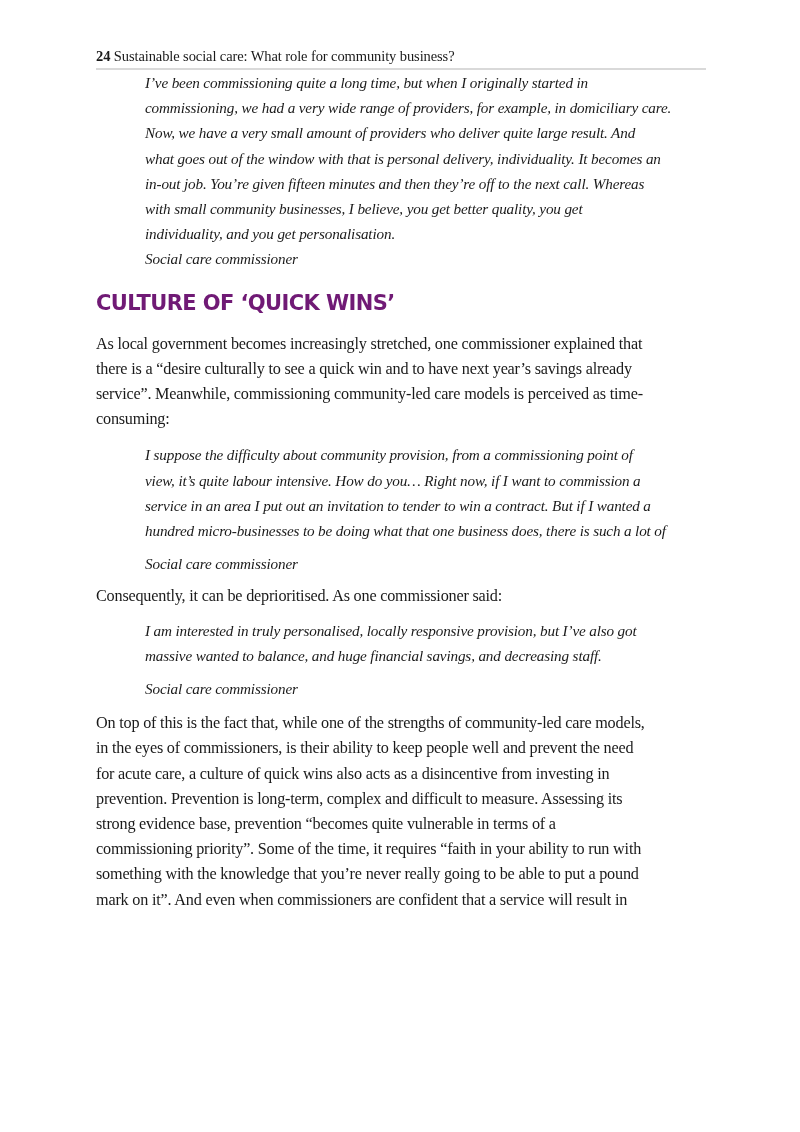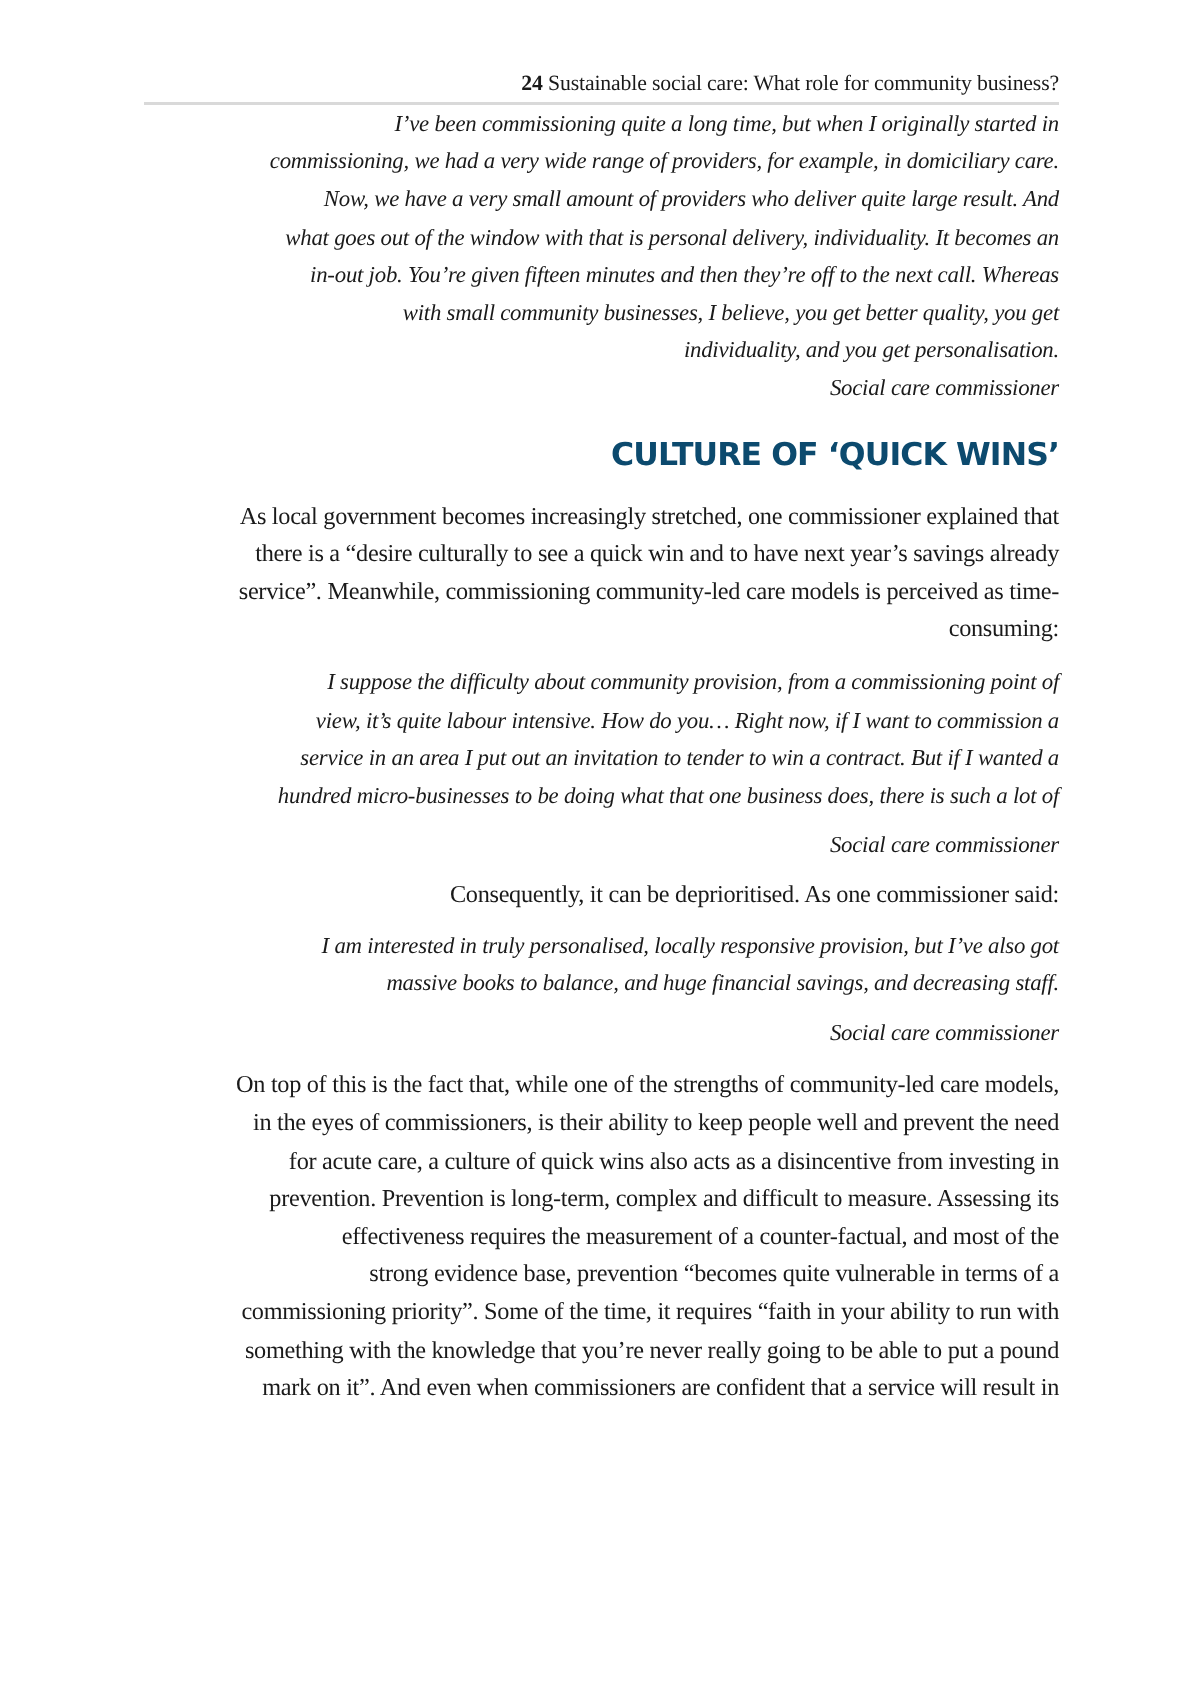--- a/index.html
+++ b/index.html
@@ -13,21 +13,20 @@
       position: relative;
       overflow: hidden;
       color: #1a1a1a;
       font-family: "Liberation Serif", "DejaVu Serif", serif;
     }
     .page {
       position: absolute;
       left: 96px;
       top: 46px;
       width: 610px;
-      text-align: right;
     }
     .running-header {
       font-size: 14.5px;
       line-height: 20px;
       padding-bottom: 2px;
       border-bottom: 2px solid #d9d9d9;
       white-space: nowrap;
       letter-spacing: -0.1px;
     }
     .running-header .pg {
@@ -50,21 +49,21 @@
       margin-top: 8px;
     }
     .q1 { }
     .heading {
       margin: 18px 0 0 0;
       font-family: "DejaVu Sans", "Liberation Sans", sans-serif;
       font-weight: bold;
       font-size: 21px;
       line-height: 26px;
       letter-spacing: -0.6px;
-      color: #0c4a6e;
+      color: #701a75;
     }
     .body-p {
       margin: 0;
       font-size: 16.2px;
       line-height: 25.2px;
       letter-spacing: -0.2px;
     }
     .p1 { margin-top: 16px; }
     .q2 { margin-top: 10px; }
     .p2 { margin-top: 8px; }
@@ -105,29 +104,28 @@
     <p>view, it’s quite labour intensive. How do you… Right now, if I want to commission a</p>
     <p>service in an area I put out an invitation to tender to win a contract. But if I wanted a</p>
     <p>hundred micro-businesses to be doing what that one business does, there is such a lot of</p>
     <p class="attr spaced">Social care commissioner</p>
   </div>
 
   <p class="body-p p2">Consequently, it can be deprioritised. As one commissioner said:</p>
 
   <div class="quote q3">
     <p>I am interested in truly personalised, locally responsive provision, but I’ve also got</p>
-    <p>massive books to balance, and huge financial savings, and decreasing staff.</p>
+    <p>massive wanted to balance, and huge financial savings, and decreasing staff.</p>
     <p class="attr spaced">Social care commissioner</p>
   </div>
 
   <div class="body-p p3">
     <div>On top of this is the fact that, while one of the strengths of community-led care models,</div>
     <div>in the eyes of commissioners, is their ability to keep people well and prevent the need</div>
     <div>for acute care, a culture of quick wins also acts as a disincentive from investing in</div>
     <div>prevention. Prevention is long-term, complex and difficult to measure. Assessing its</div>
-    <div>effectiveness requires the measurement of a counter-factual, and most of the</div>
     <div>strong evidence base, prevention “becomes quite vulnerable in terms of a</div>
     <div>commissioning priority”. Some of the time, it requires “faith in your ability to run with</div>
     <div>something with the knowledge that you’re never really going to be able to put a pound</div>
     <div>mark on it”. And even when commissioners are confident that a service will result in</div>
   </div>
 
 </div>
 
 </body></html>

